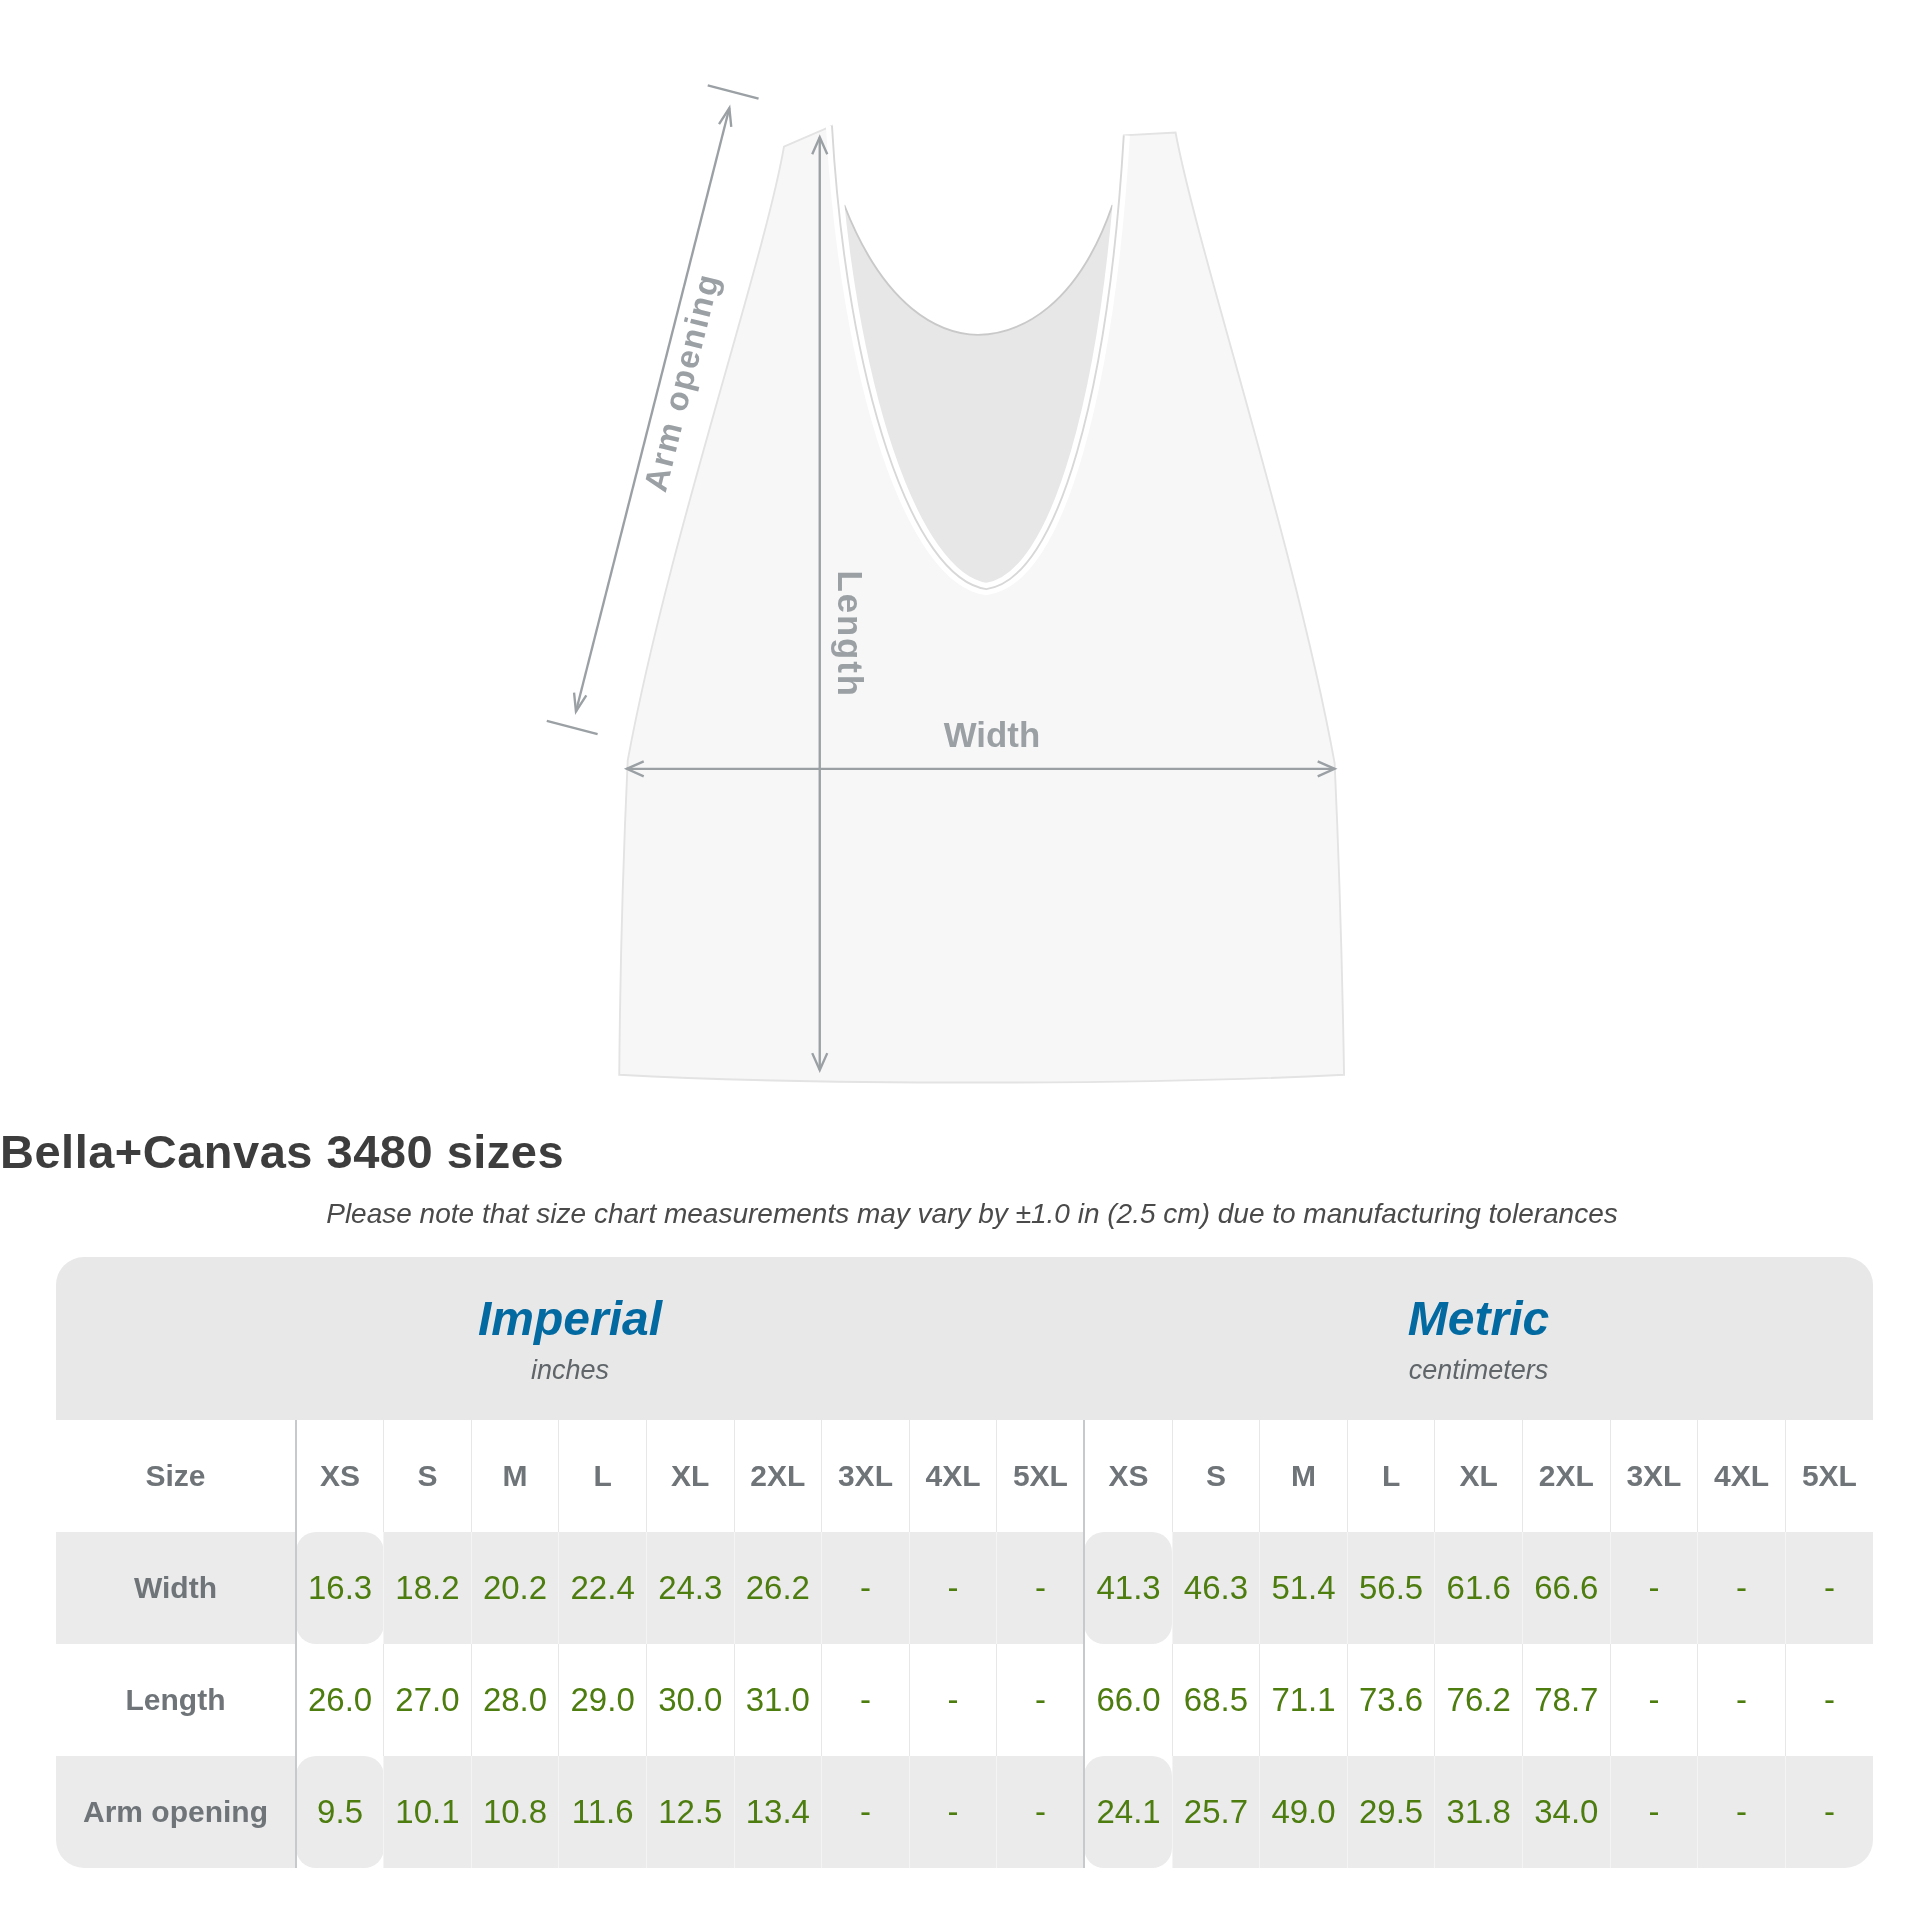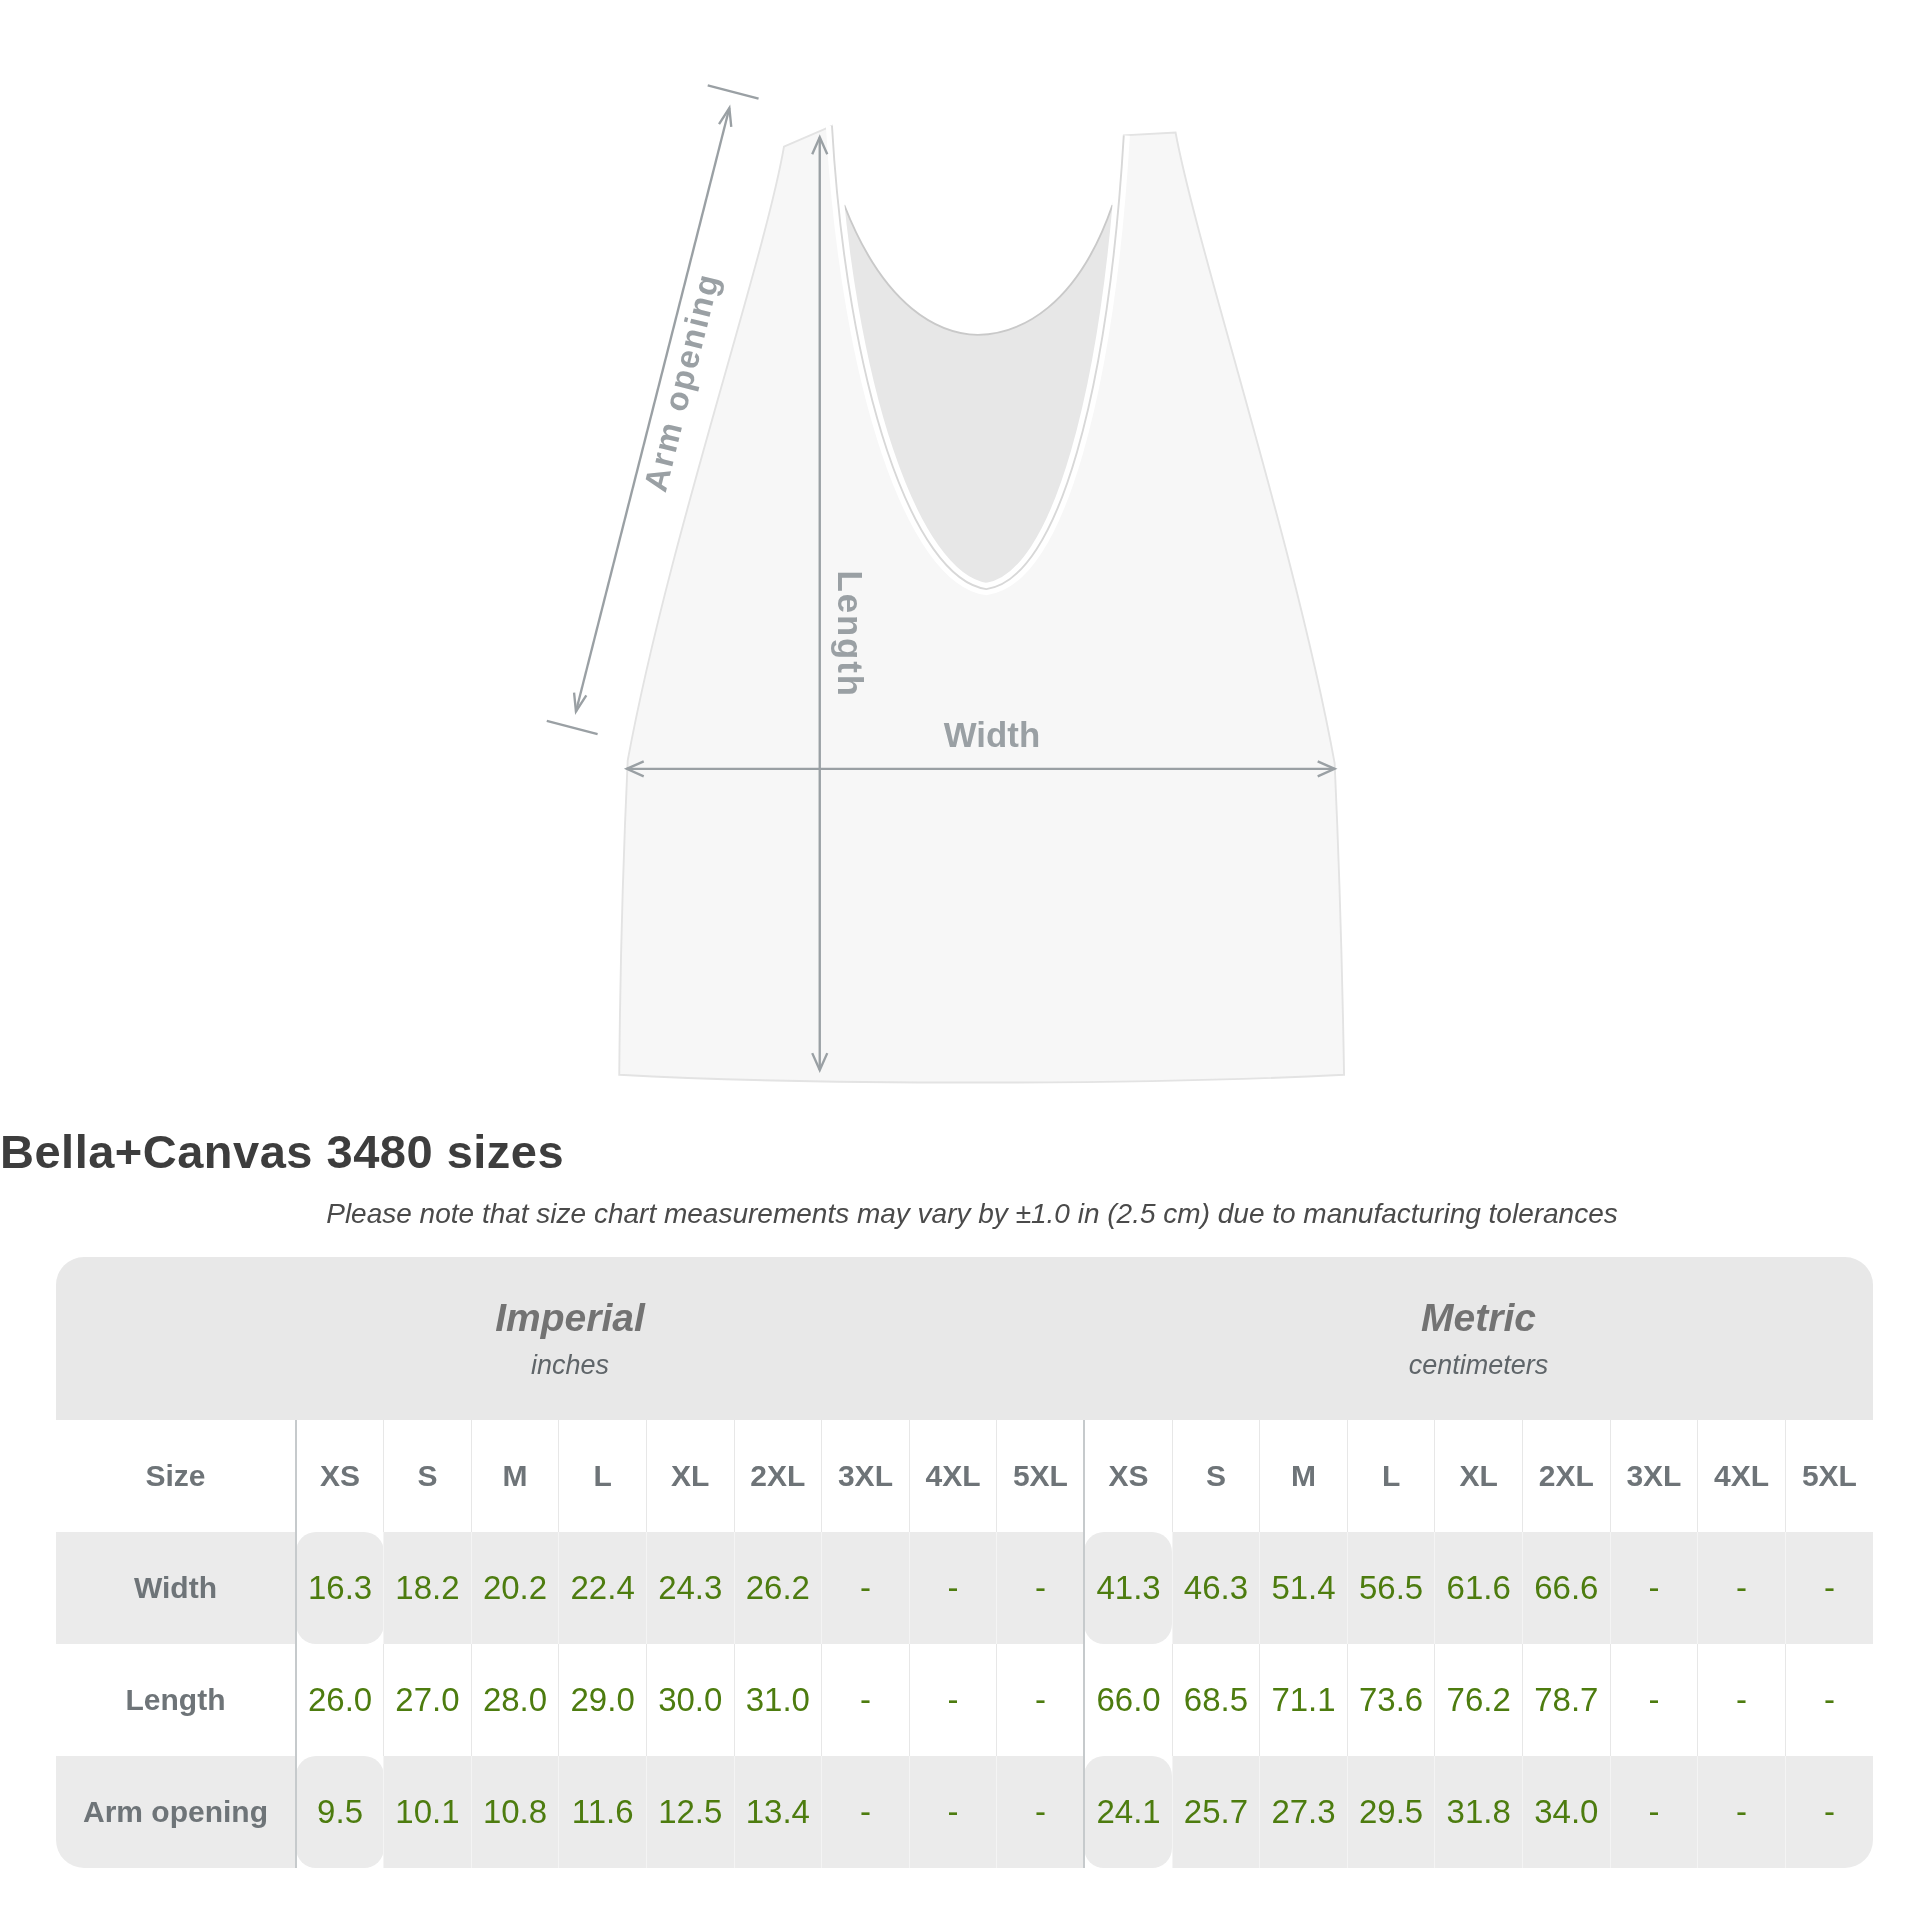--- a/index.html
+++ b/index.html
@@ -22,21 +22,21 @@
   }
   
   .table-card{
     position:absolute;left:56px;top:1257px;width:1817px;
     border-radius:28px;overflow:hidden;
   }
   .unit-band{display:flex;height:163px;background:#e8e8e8;}
   .unit-half{display:flex;flex-direction:column;align-items:center;justify-content:center;gap:9.4px;}
   .unit-half.imperial{width:1028px;}
   .unit-half.metric{width:789px;}
-  .unit-title{font-size:39px;font-weight:700;font-style:italic;color:#737373;}
+  .unit-title{font-size:48px;font-weight:700;font-style:italic;color:#0369a1;}
   .unit-sub{font-size:27px;font-style:italic;color:#5f6569;}
   table.size-table{width:100%;border-collapse:collapse;table-layout:fixed;}
   table.size-table tr{height:112px;}
   table.size-table th,table.size-table td{
     text-align:center;vertical-align:middle;padding:0;
   }
   table.size-table th{font-size:30px;font-weight:700;color:#6e7478;text-align:center;}
   table.size-table td{font-size:33px;font-weight:400;color:#4d7c0f;}
   tr.stripe{background:#ebebeb;}
   td.min,th.min{border-left:1.9px solid #e7e7e7;}
@@ -209,21 +209,21 @@
             <td class="min">10.1</td>
             <td class="min">10.8</td>
             <td class="min">11.6</td>
             <td class="min">12.5</td>
             <td class="min">13.4</td>
             <td class="min">-</td>
             <td class="min">-</td>
             <td class="min">-</td>
             <td class="maj">24.1</td>
             <td class="min">25.7</td>
-            <td class="min">27.3</td>
+            <td class="min">49.0</td>
             <td class="min">29.5</td>
             <td class="min">31.8</td>
             <td class="min">34.0</td>
             <td class="min">-</td>
             <td class="min">-</td>
             <td class="min">-</td>
           </tr>
         </tbody>
     </table>
   </div>

